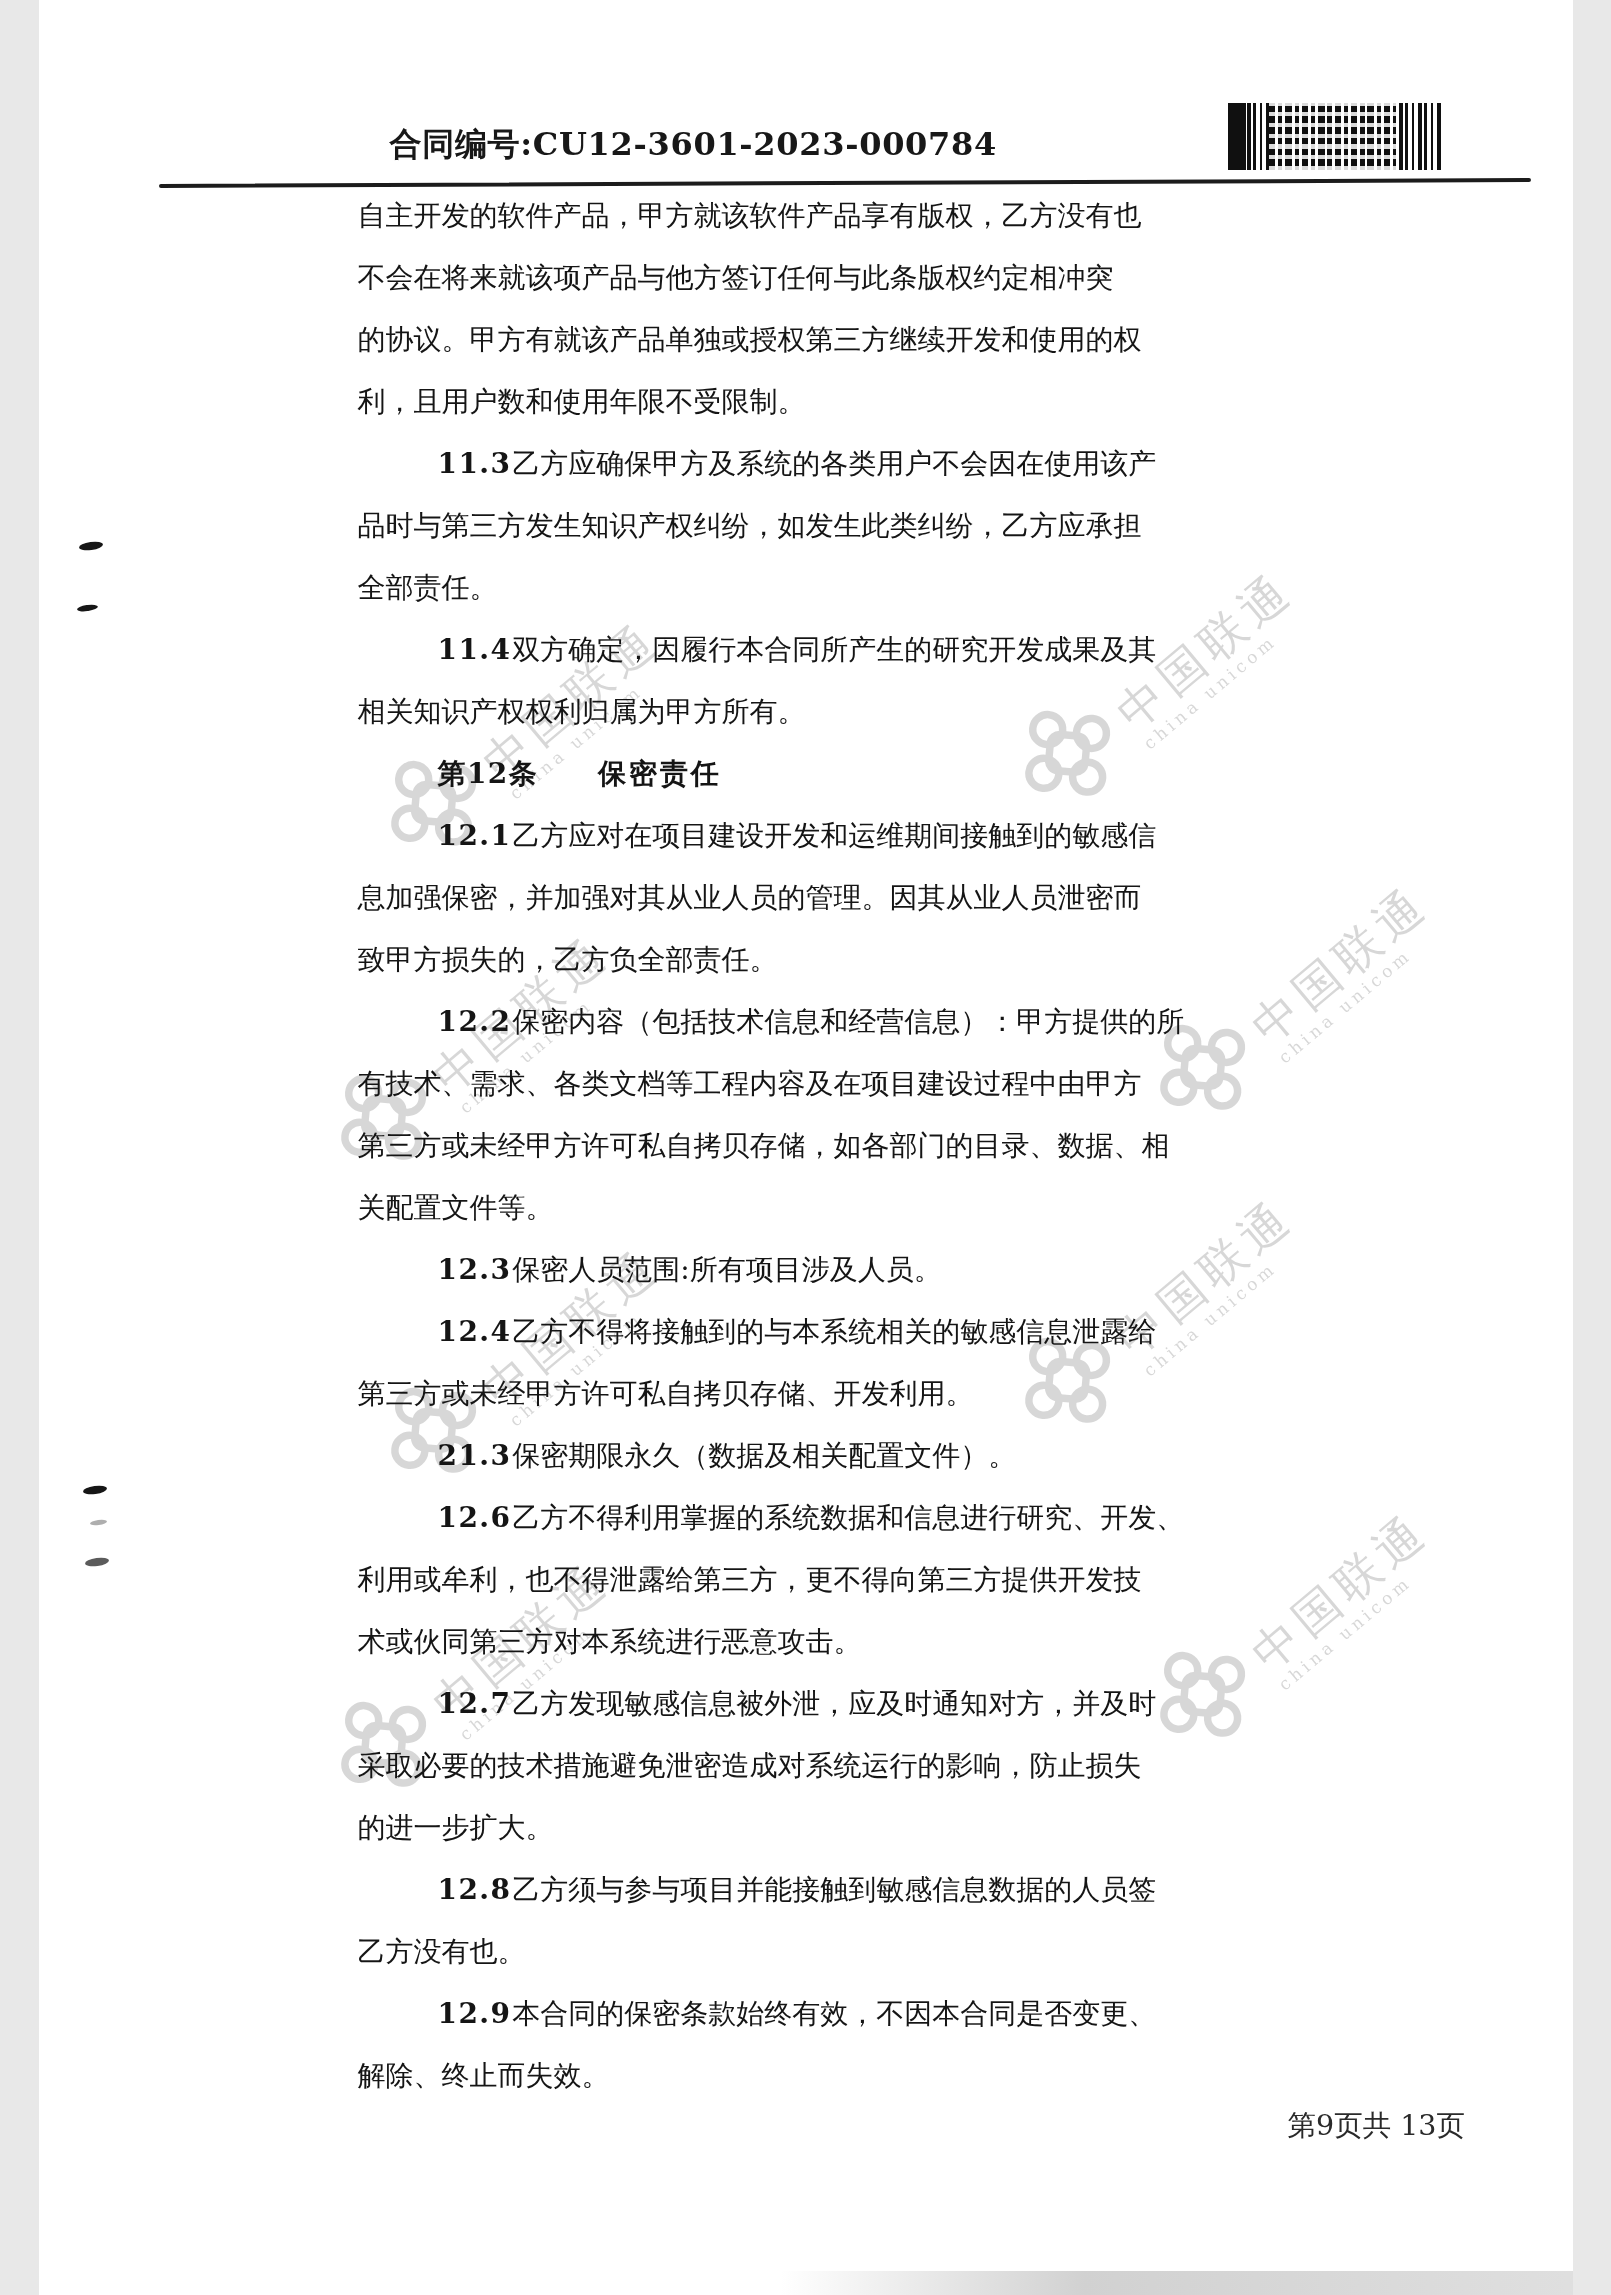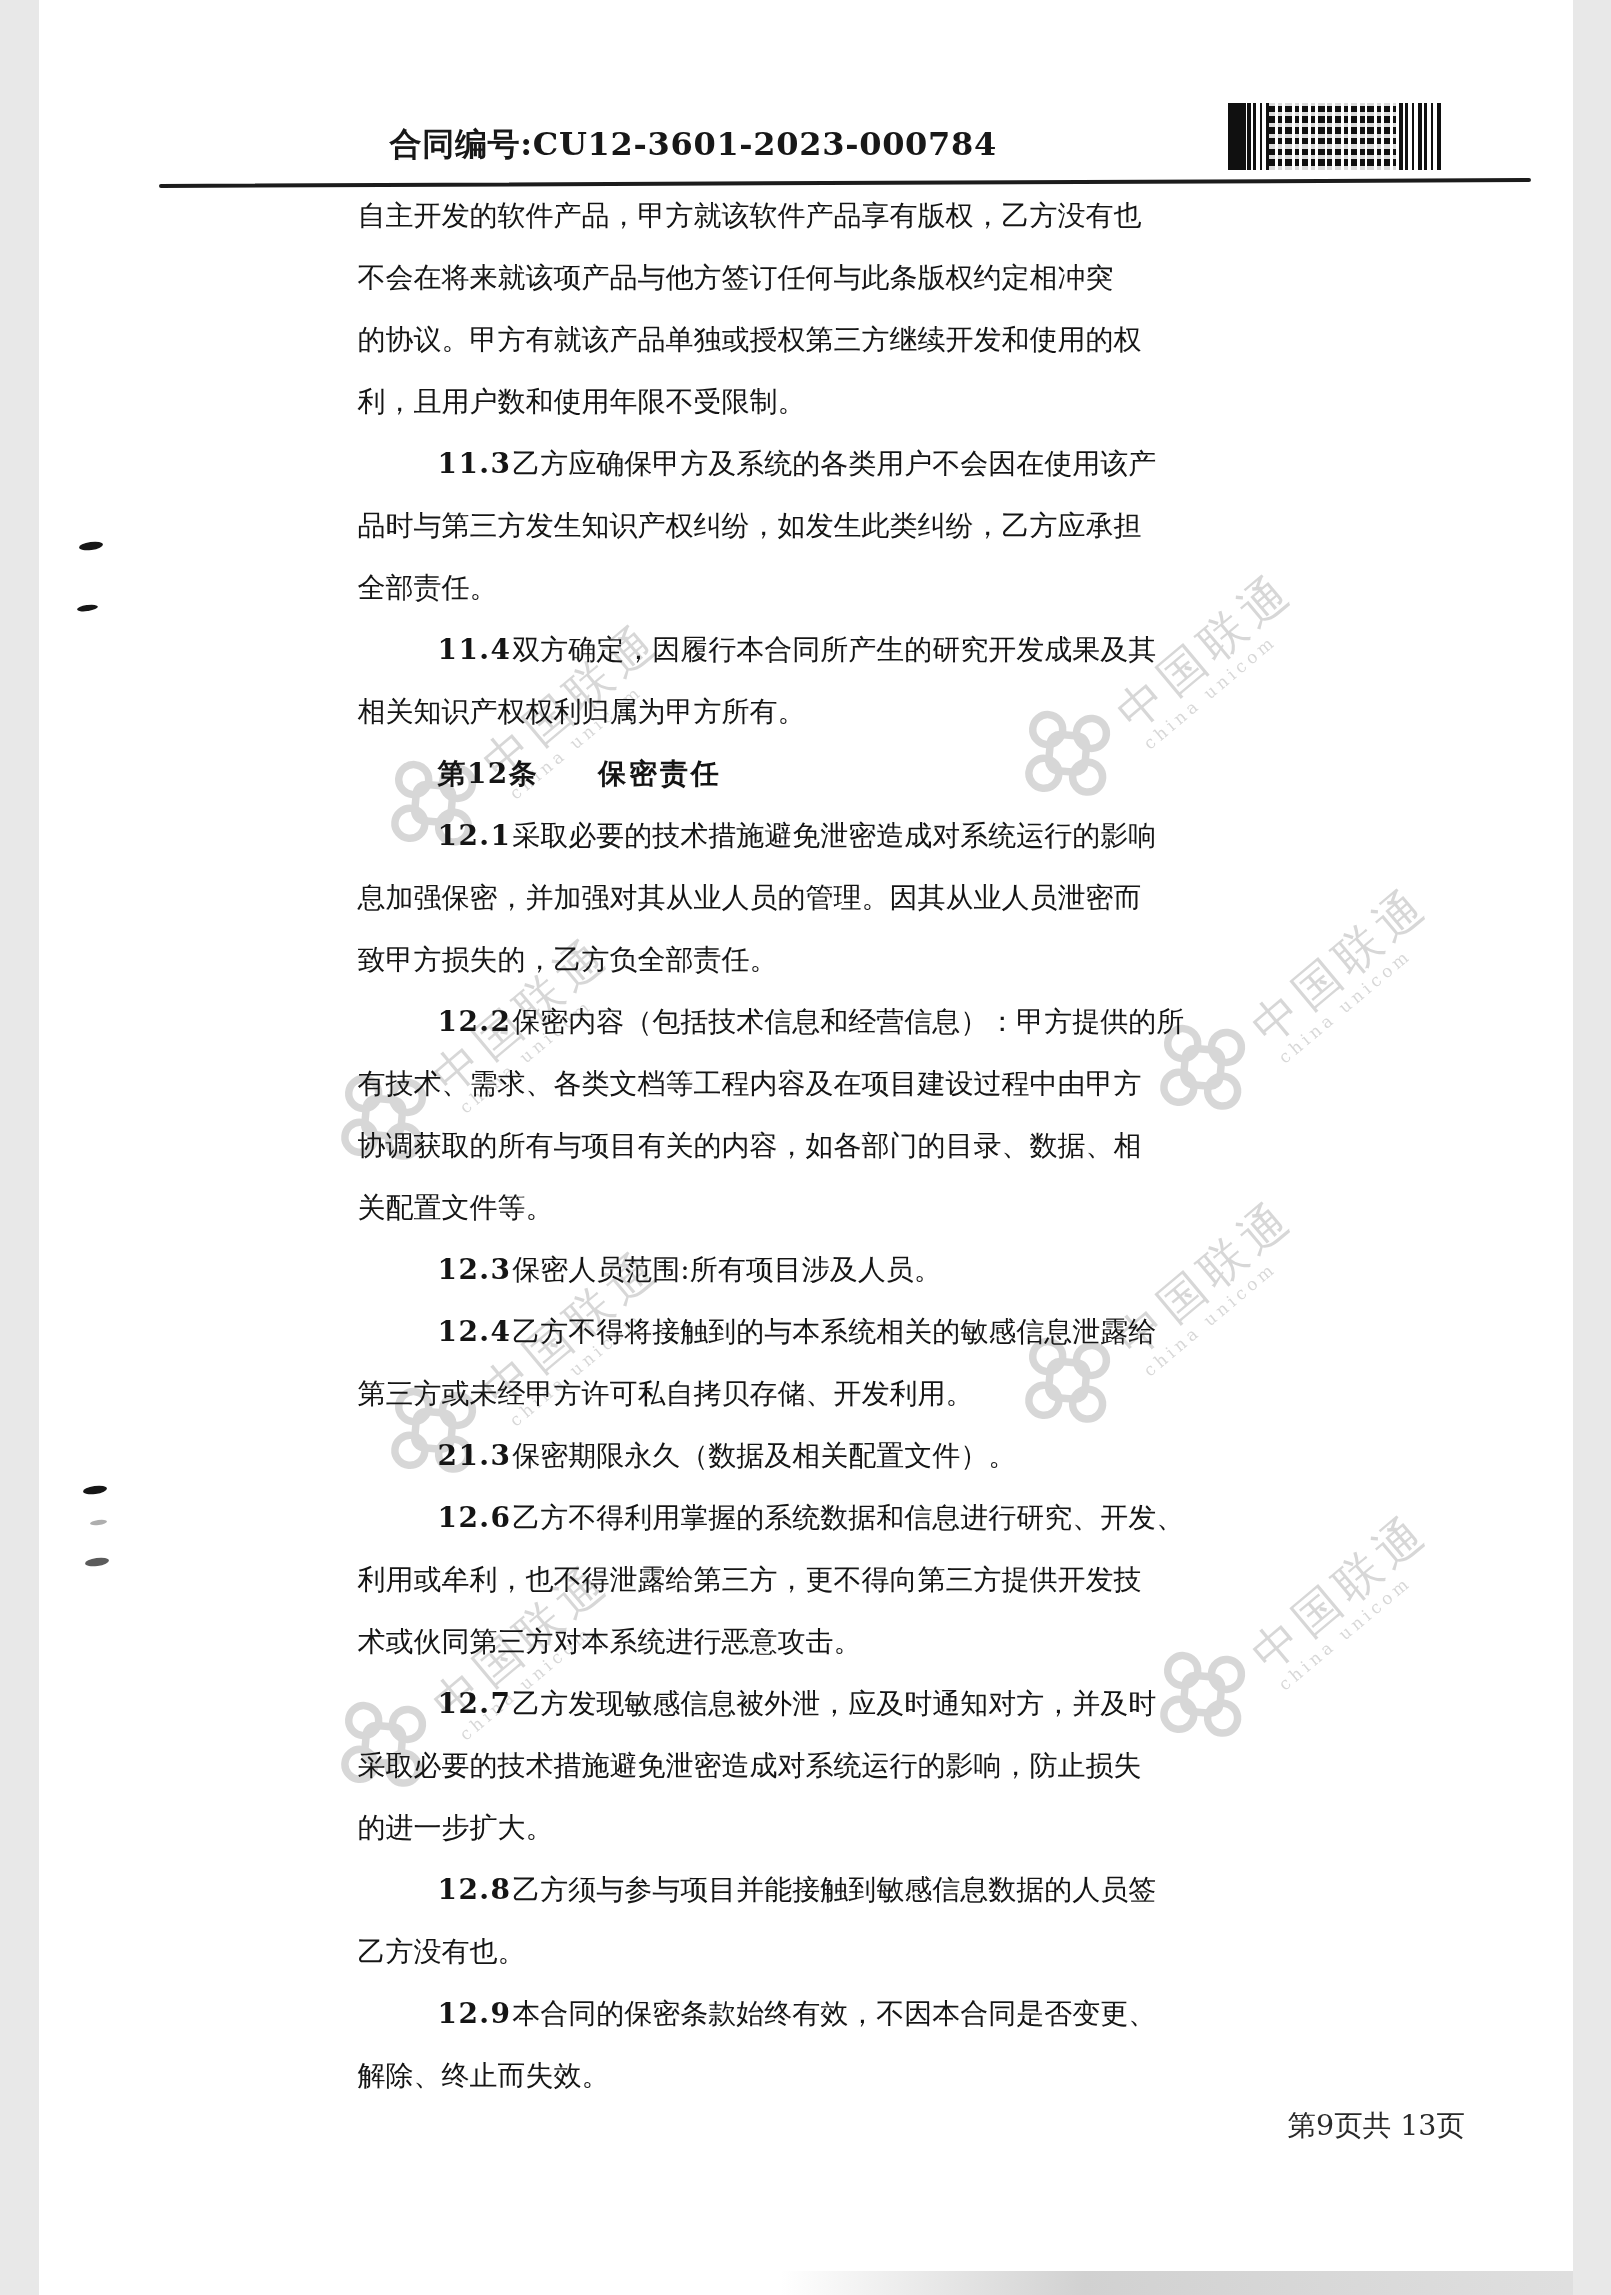--- a/index.html
+++ b/index.html
@@ -220,26 +220,26 @@
       <div class="line"><span class="text">自主开发的软件产品，甲方就该软件产品享有版权，乙方没有也</span></div>
       <div class="line"><span class="text">不会在将来就该项产品与他方签订任何与此条版权约定相冲突</span></div>
       <div class="line"><span class="text">的协议。甲方有就该产品单独或授权第三方继续开发和使用的权</span></div>
       <div class="line"><span class="text">利，且用户数和使用年限不受限制。</span></div>
       <div class="line indent"><span class="prefix">11.3</span><span class="text">乙方应确保甲方及系统的各类用户不会因在使用该产</span></div>
       <div class="line"><span class="text">品时与第三方发生知识产权纠纷，如发生此类纠纷，乙方应承担</span></div>
       <div class="line"><span class="text">全部责任。</span></div>
       <div class="line indent"><span class="prefix">11.4</span><span class="text">双方确定，因履行本合同所产生的研究开发成果及其</span></div>
       <div class="line"><span class="text">相关知识产权权利归属为甲方所有。</span></div>
       <div class="line indent heading"><span class="prefix">第12条</span><span class="text">保密责任</span></div>
-      <div class="line indent"><span class="prefix">12.1</span><span class="text">采取必要的技术措施避免泄密造成对系统运行的影响</span></div>
+      <div class="line indent"><span class="prefix">12.1</span><span class="text">乙方应对在项目建设开发和运维期间接触到的敏感信</span></div>
       <div class="line"><span class="text">息加强保密，并加强对其从业人员的管理。因其从业人员泄密而</span></div>
       <div class="line"><span class="text">致甲方损失的，乙方负全部责任。</span></div>
       <div class="line indent"><span class="prefix">12.2</span><span class="text">保密内容（包括技术信息和经营信息）：甲方提供的所</span></div>
       <div class="line"><span class="text">有技术、需求、各类文档等工程内容及在项目建设过程中由甲方</span></div>
-      <div class="line"><span class="text">协调获取的所有与项目有关的内容，如各部门的目录、数据、相</span></div>
+      <div class="line"><span class="text">第三方或未经甲方许可私自拷贝存储，如各部门的目录、数据、相</span></div>
       <div class="line"><span class="text">关配置文件等。</span></div>
       <div class="line indent"><span class="prefix">12.3</span><span class="text">保密人员范围:所有项目涉及人员。</span></div>
       <div class="line indent"><span class="prefix">12.4</span><span class="text">乙方不得将接触到的与本系统相关的敏感信息泄露给</span></div>
       <div class="line"><span class="text">第三方或未经甲方许可私自拷贝存储、开发利用。</span></div>
       <div class="line indent"><span class="prefix">21.3</span><span class="text">保密期限永久（数据及相关配置文件）。</span></div>
       <div class="line indent"><span class="prefix">12.6</span><span class="text">乙方不得利用掌握的系统数据和信息进行研究、开发、</span></div>
       <div class="line"><span class="text">利用或牟利，也不得泄露给第三方，更不得向第三方提供开发技</span></div>
       <div class="line"><span class="text">术或伙同第三方对本系统进行恶意攻击。</span></div>
       <div class="line indent"><span class="prefix">12.7</span><span class="text">乙方发现敏感信息被外泄，应及时通知对方，并及时</span></div>
       <div class="line"><span class="text">采取必要的技术措施避免泄密造成对系统运行的影响，防止损失</span></div>

